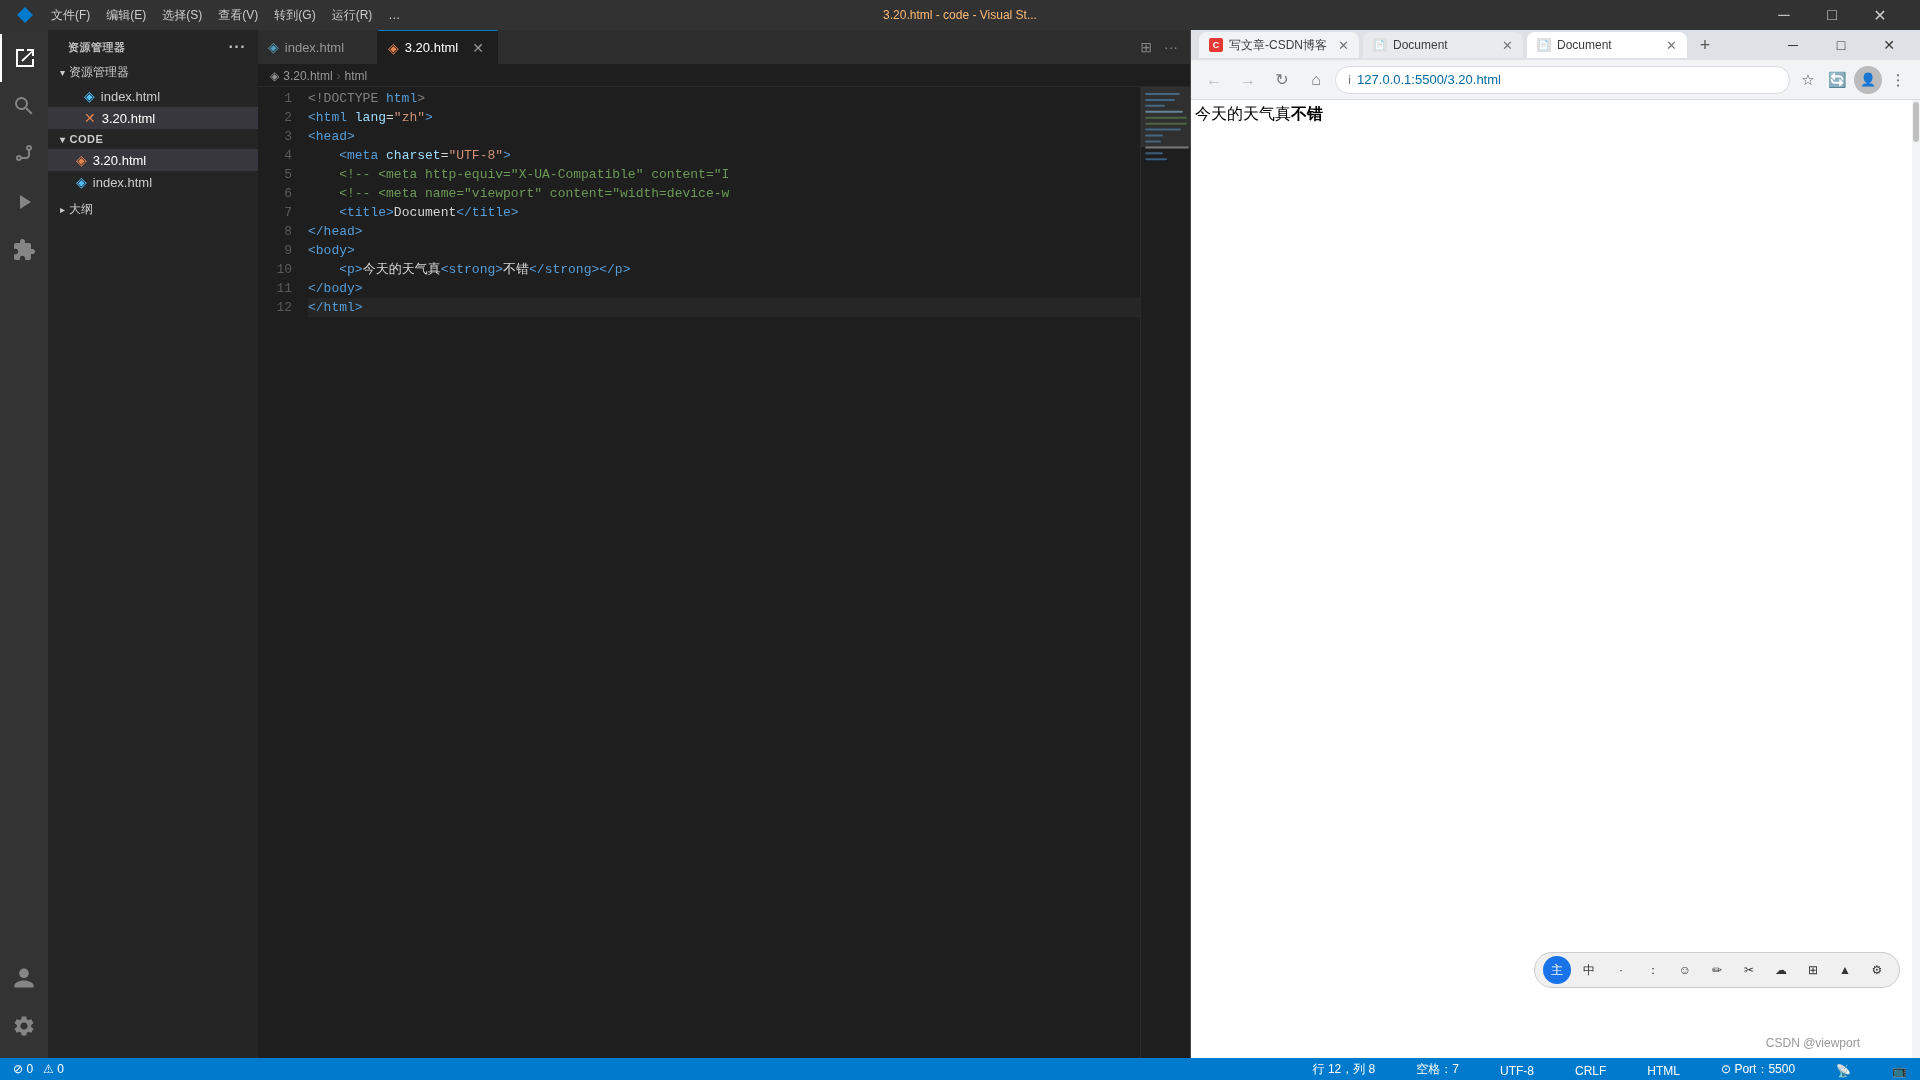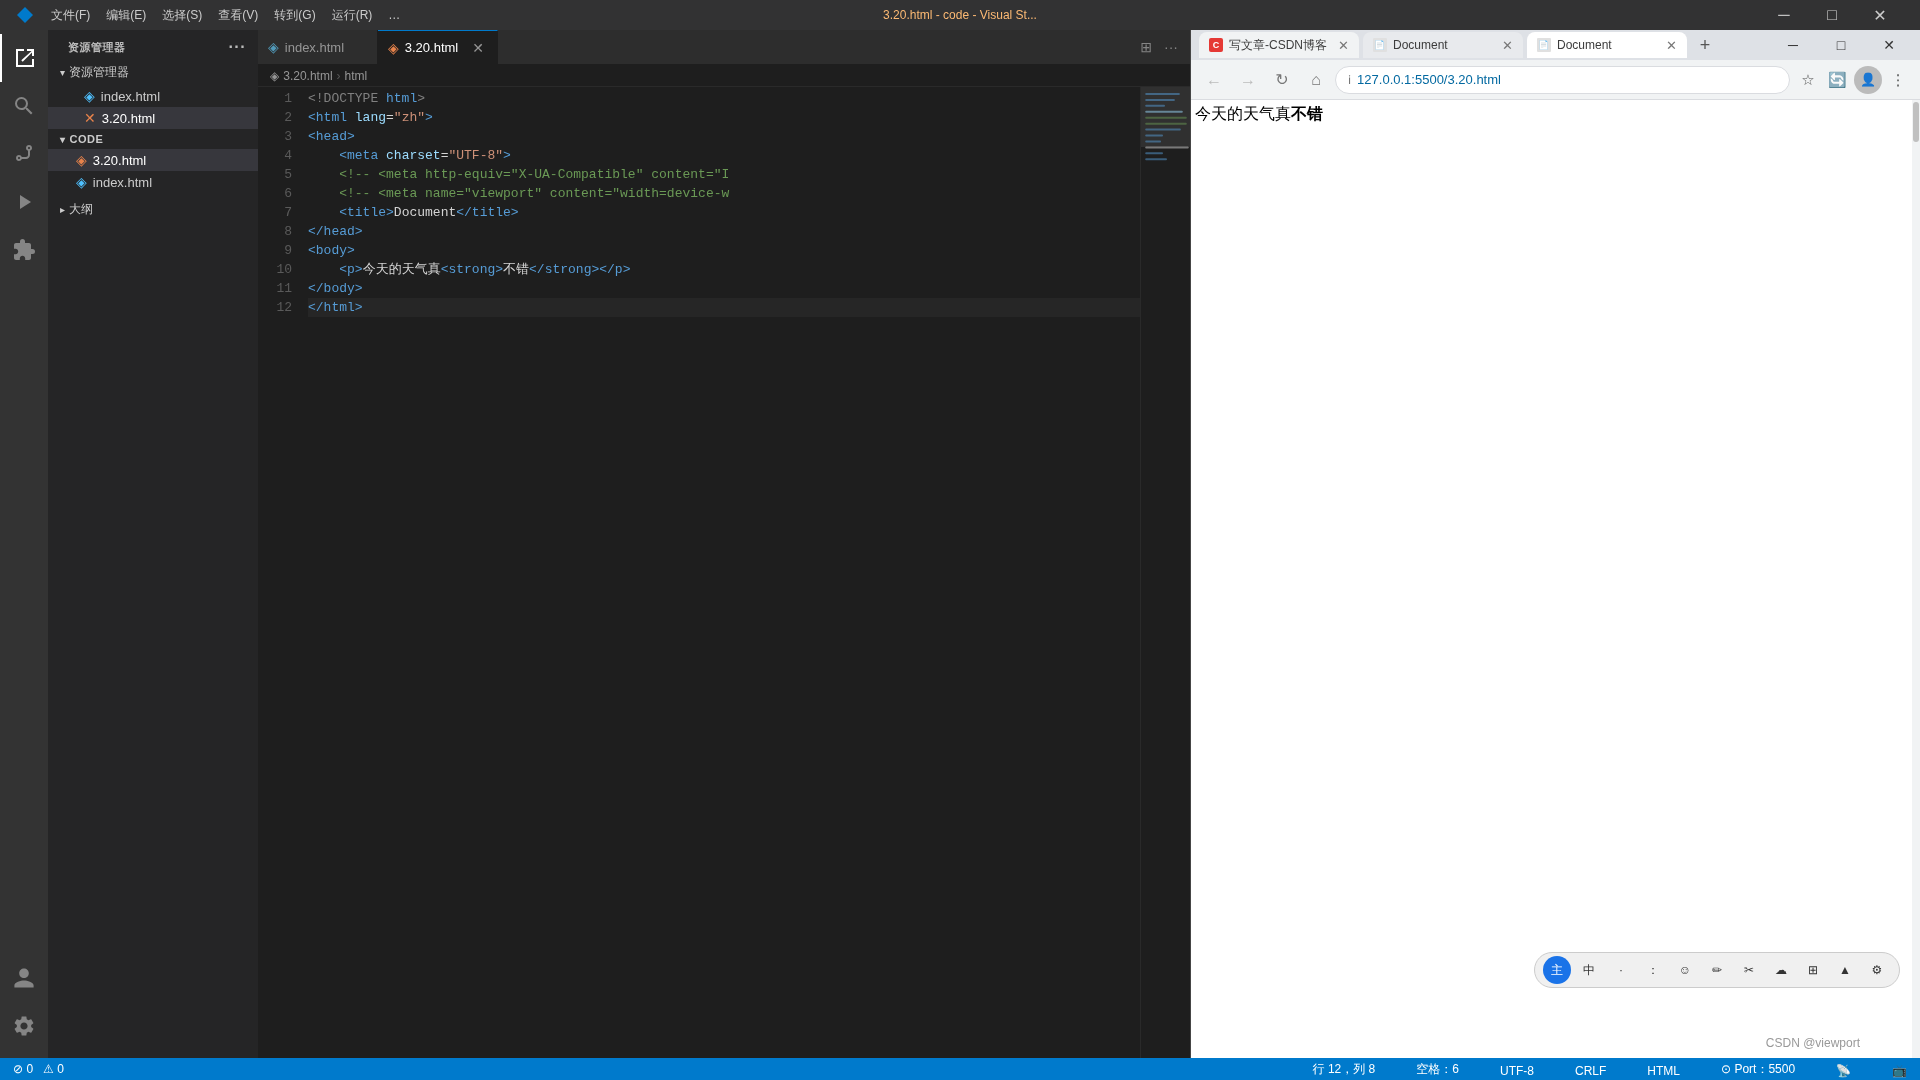--- a/index.html
+++ b/index.html
@@ -816,21 +816,21 @@
     <span>⊘ 0</span>
   </div>
   <div class="status-item">
     <span>⚠ 0</span>
   </div>
   <div class="status-right">
     <div class="status-item">
       <span>行 12，列 8</span>
     </div>
     <div class="status-item">
-      <span>空格：6</span>
+      <span>空格：7</span>
     </div>
     <div class="status-item">
       <span>UTF-8</span>
     </div>
     <div class="status-item">
       <span>CRLF</span>
     </div>
     <div class="status-item">
       <span>HTML</span>
     </div>

